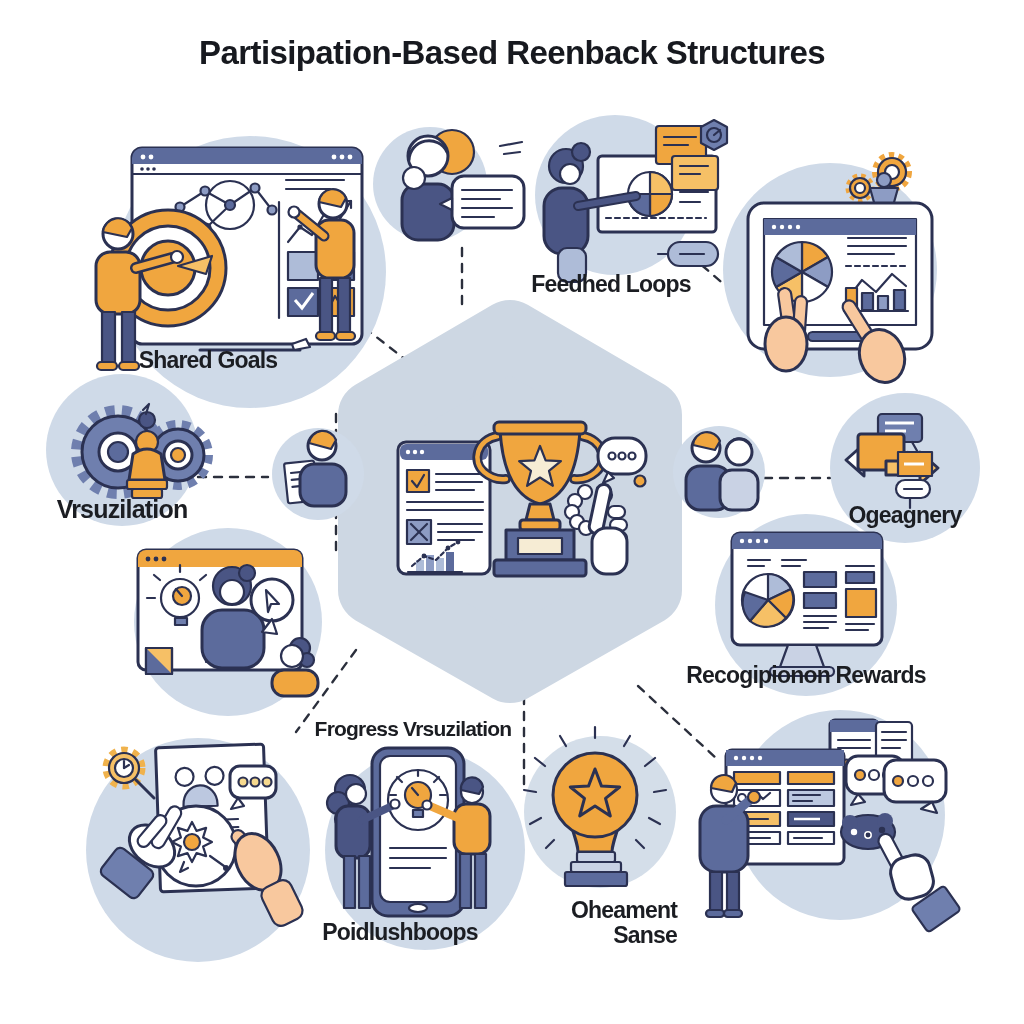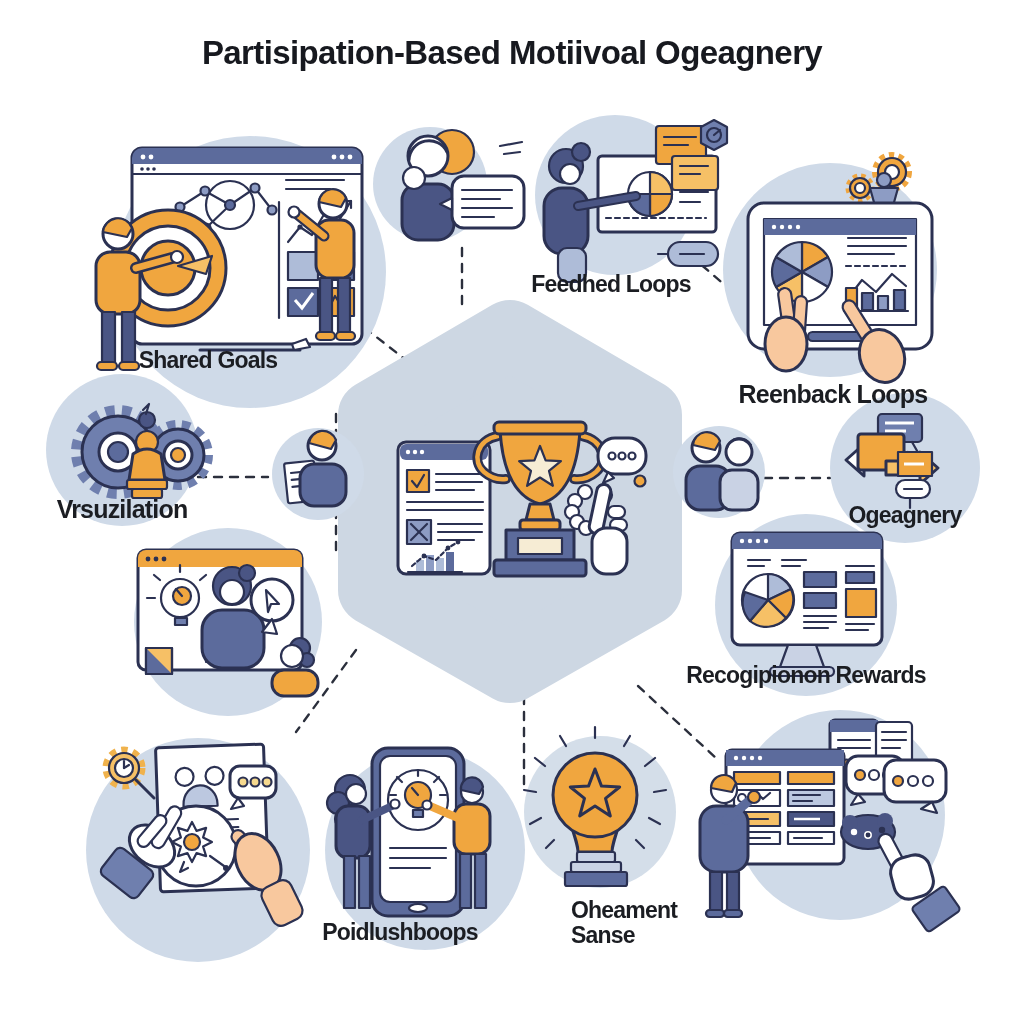--- a/index.html
+++ b/index.html
@@ -2,21 +2,21 @@
 <html><head>
 <meta charset="utf-8">
 <style>
   html,body{margin:0;padding:0;background:#fff}
   #canvas{position:relative;width:1024px;height:1024px;background:#ffffff;overflow:hidden;
           font-family:"Liberation Sans",sans-serif}
   #art{position:absolute;left:0;top:0;width:1024px;height:1024px}
   .title{position:absolute;left:512px;top:34px;transform:translateX(-50%);
          font-weight:bold;font-size:33px;letter-spacing:-.6px;color:#17191f;white-space:nowrap}
   .lbl{position:absolute;transform:translateX(-50%);font-weight:bold;font-size:23px;
-       letter-spacing:-.8px;color:#1b1d22;white-space:nowrap;text-align:left;line-height:1.1}
+       letter-spacing:-.8px;color:#1b1d22;white-space:nowrap;text-align:right;line-height:1.1}
   
   .s  {stroke:#2b3152;stroke-width:3;stroke-linejoin:round;stroke-linecap:round}
   .s2 {stroke:#2b3152;stroke-width:2.2;stroke-linejoin:round;stroke-linecap:round}
   .n  {fill:none}
   .w  {fill:#ffffff}
   .c  {fill:#cfdae8}
   .c2 {fill:#d4dee9}
   .hx {fill:#cdd7e3}
   .o  {fill:#f0a63f}
   .o2 {fill:#f6c066}
@@ -632,27 +632,27 @@
       <line stroke="#5c6b9c" stroke-width="9" stroke-linecap="round" x1="726" y1="820" x2="750" y2="800"></line>
       <circle class="o s2" cx="754" cy="797" r="6"></circle>
       <rect class="dk s2" x="710" y="872" width="12" height="40"></rect>
       <rect class="dk s2" x="727" y="872" width="12" height="40"></rect>
       <rect class="b s2" x="706" y="910" width="18" height="7" rx="3.5"></rect>
       <rect class="b s2" x="724" y="910" width="18" height="7" rx="3.5"></rect>
     </g>
   </g>
 </svg>
 
-<div class="title">Partisipation-Based Motiivoal Ogeagnery</div>
+<div class="title">Partisipation-Based Reenback Structures</div>
 
 <div class="lbl" style="left:208px;top:348px">Shared Goals</div>
 <div class="lbl" style="left:611px;top:272px">Feedhed Loops</div>
-<div class="lbl" style="left:833px;top:381px;font-size:25px">Reenback Loops</div>
 <div class="lbl" style="left:122px;top:496px;font-size:25px">Vrsuzilation</div>
 <div class="lbl" style="left:905px;top:503px">Ogeagnery</div>
 <div class="lbl" style="left:806px;top:663px">Recogipionon Rewards</div>
+<div class="lbl" style="left:413px;top:717px;font-size:21px">Frogress Vrsuzilation</div>
 <div class="lbl" style="left:400px;top:920px">Poidlushboops</div>
 <div class="lbl" style="left:624px;top:898px">
   <div>Oheament</div>
   <div>Sanse</div>
 </div>
 
 </div>
 
 </body></html>

